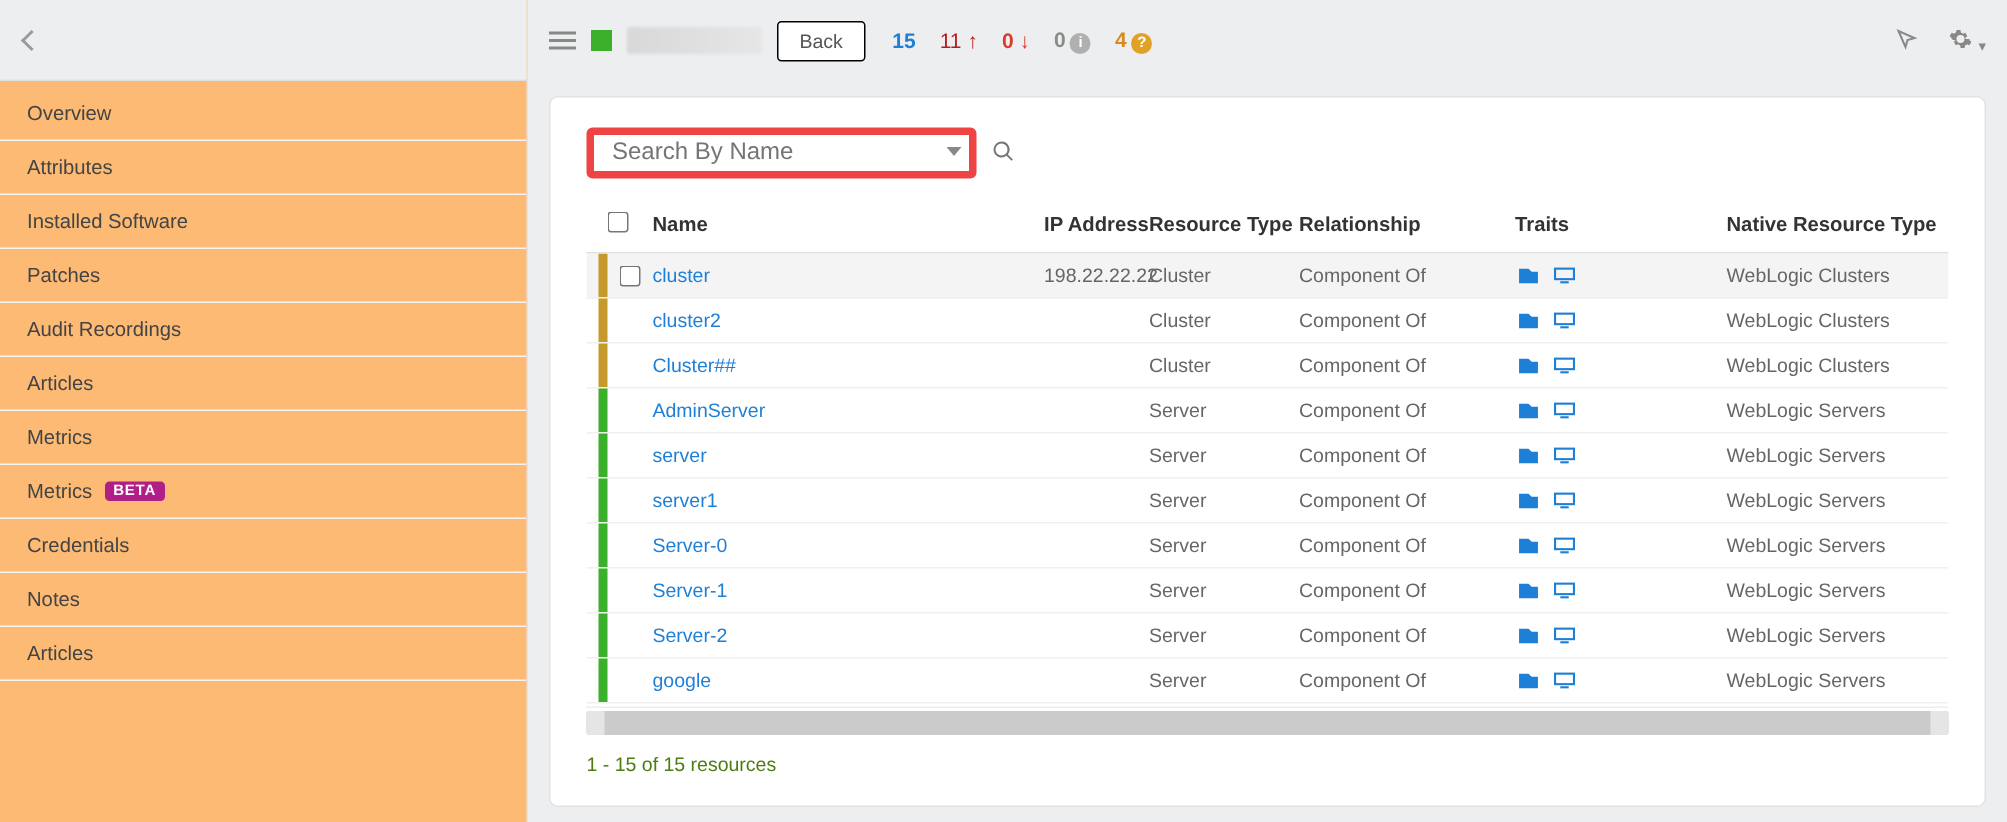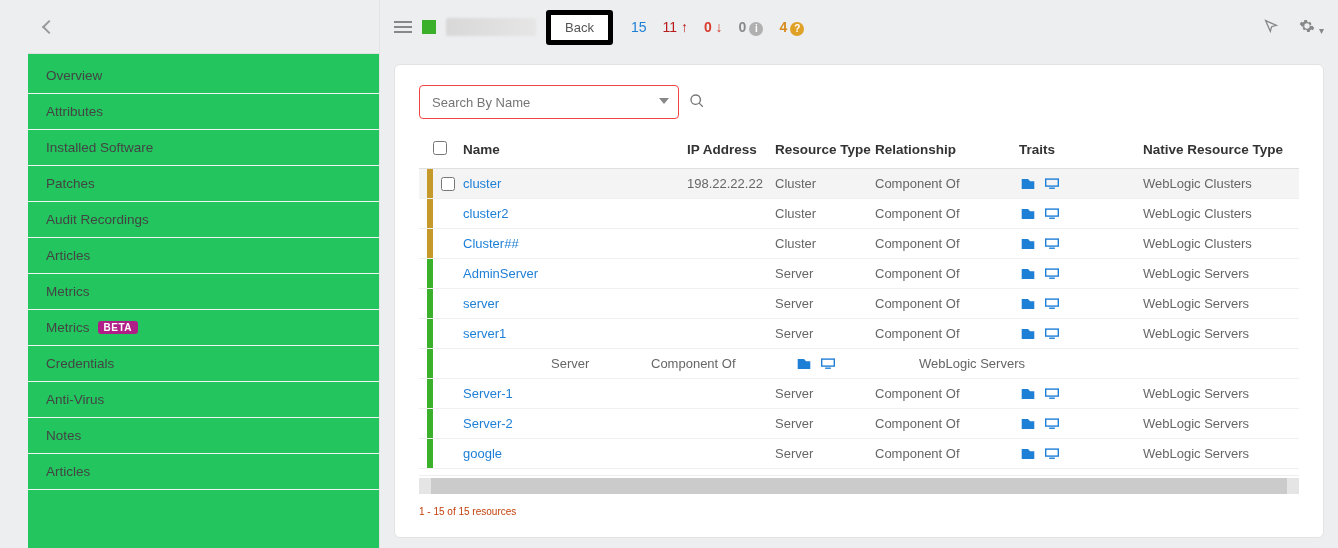--- a/index.html
+++ b/index.html
@@ -8,25 +8,24 @@
   font-size: 13px;
   color: #555;
   background: #eceeef;
   width: 1338px;
   height: 548px;
   overflow: hidden;
 }
 .layout { display: flex; height: 100%; }
 .sidebar {
   width: 352px;
-  background: #22c55e;
+  background: #fdba74;
   border-right: 1px solid #e3e3e3;
   display: flex;
   flex-direction: column;
-  margin-left: 28px;
 }
 .sidebar-head {
   height: 54px;
   background: #eceeef;
   display: flex;
   align-items: center;
   padding: 0 16px;
   border-bottom: 1px solid #e0e0e0;
 }
 .chevron-left {
@@ -70,29 +69,29 @@
 .hamburger div { height: 2px; background: #888; margin: 3px 0; }
 .status-square { width: 14px; height: 14px; background: #3bb12b; }
 .title-blur {
   width: 90px; height: 18px;
   background: linear-gradient(90deg,#d8d8d8,#e6e6e6);
   filter: blur(1px);
   border-radius:2px;
 }
 .btn-back {
   background: #fff;
-  border: 5px solid #000000;
+  border: 1px solid #000000;
   padding: 5px 14px;
   border-radius: 3px;
   font-size: 13px;
   color: #555;
   cursor: pointer;
 }
 .stats { display: flex; gap: 16px; margin-left: 8px; font-size: 14px; align-items:center; }
-.stat-total { color: #1e7fd6; font-weight:400;text-align:center; }
+.stat-total { color: #1e7fd6; font-weight:700;text-align:center; }
 .stat-up { color: #b91c1c; font-weight:400; }
 .stat-down { color: #d93b2d; font-weight:600; }
 .stat-unk { color: #8a8a8a; font-weight:600; }
 .stat-warn { color: #d78b1e; font-weight:600; }
 .arrow-up::after { content: " \2191"; }
 .arrow-down::after { content: " \2193"; }
 .info-glyph {
   display:inline-block; width:14px; height:14px; border-radius:50%;
   background:#b0b0b0; color:#fff; font-size:10px; line-height:14px;
   text-align:center; font-weight:bold; margin-left:3px;
@@ -112,50 +111,50 @@
   border-radius: 6px;
   flex: 1;
   display: flex;
   flex-direction: column;
   padding: 20px 24px;
   min-height: 0;
 }
 .search-row { display:flex; align-items:center; gap:10px; margin-bottom:14px; }
 .search-box {
   width: 260px; height: 34px;
-  border: 1px solid #ef4444;
+  border: 5px solid #ef4444;
   border-radius: 4px;
   padding: 0 30px 0 12px;
-  font-size: 13px;
+  font-size: 16px;
   color: #000000;
   background:#fff;
   position:relative;
 }
 .search-wrap { position:relative; width:260px; }
 .search-chevron {
   position:absolute; right:10px; top:13px;
   width:0;height:0;border-left:5px solid transparent;
   border-right:5px solid transparent;border-top:6px solid #888;
   pointer-events:none;
 }
 .search-icon { cursor:pointer; }
 .search-icon svg { width:16px; height:16px; fill:#777; }
 .table-head {
   display:flex; align-items:center;
   border-bottom:1px solid #e0e0e0;
   padding: 8px 0 10px 14px;
   font-weight:700; color:#333; font-size:13.5px;
 }
 .col-chk { width:30px; }
-.col-name { width:224px; }
-.col-ip { width:88px; }
+.col-name { width:261px; }
+.col-ip { width:70px; }
 .col-type { width:100px; }
 .col-rel { width:96px; }
 .col-traits { width:124px;margin-left:48px; }
-.col-native { flex:1; }
+.col-native { flex:1;margin-left:17px; }
 .table-body {
   overflow-y:auto;
   overflow-x:auto;
   flex:1;
   position:relative;
   border-bottom:1px solid #eee;
   min-height:0;
 }
 .row {
   display:flex; align-items:center;
@@ -168,21 +167,21 @@
 }
 .row-edge { width:6px; height:100%; flex:none; }
 .edge-amber { background:#c69a2a; }
 .edge-green { background:#3bb12b; }
 .row .col-chk { width:30px; display:flex; justify-content:center; }
 .row .link { color:#1e7fd6; cursor:pointer; }
 .row.selected { background:#f4f4f4; }
 .trait-icons { display:flex; gap:6px; }
 .trait-icons svg { width:18px; height:14px; fill:#1e7fd6; }
 .chk { width:14px; height:14px; cursor:pointer; }
-.footer-text { margin-top:12px; font-size:10px; color:#c2410c; }
+.footer-text { margin-top:12px; font-size:13px; color:#4d7c0f; }
 .hscroll { height:16px; background:#cbcbcb; border-radius:2px; margin-top:2px; position:relative;}
 .hscroll::before { content:"";position:absolute;left:0;top:0;width:12px;height:100%;background:#e5e5e5;border-radius:2px 0 0 2px;}
 .hscroll::after { content:"";position:absolute;right:0;top:0;width:12px;height:100%;background:#e5e5e5;border-radius:0 2px 2px 0;}
 
 .table-body::-webkit-scrollbar { width:10px; height:14px; }
 .table-body::-webkit-scrollbar-thumb { background:#c9c9c9; border-radius:3px; }
 .table-body::-webkit-scrollbar-track { background:#eee; }
 </style>
 </head>
 <body>
@@ -214,23 +213,20 @@
         </div>
         <div class="sidebar-item">
           <span>Metrics</span>
         </div>
         <div class="sidebar-item">
           <span>Metrics</span>
           <span class="badge-beta">BETA</span>
         </div>
         <div class="sidebar-item">
           <span>Credentials</span>
-        </div>
-        <div class="sidebar-item">
-          <span>Anti-Virus</span>
         </div>
         <div class="sidebar-item">
           <span>Notes</span>
         </div>
         <div class="sidebar-item">
           <span>Articles</span>
         </div>
       </div>
   </aside>
 
@@ -407,20 +403,21 @@
                   <rect x="3" y="3" width="18" height="10" fill="none" stroke="#1e7fd6" stroke-width="2"></rect>
                   <rect x="8" y="15" width="8" height="2"></rect>
                 </svg>
               </span>
             </div>
             <div class="col-native">WebLogic Servers</div>
           </div>
           <div class="row">
             <div class="row-edge edge-green"></div>
             <div class="col-chk"></div>
+            <div class="col-name"><span class="link">Server-0</span></div>
             <div class="col-ip"></div>
             <div class="col-type">Server</div>
             <div class="col-rel">Component Of</div>
             <div class="col-traits">
               <span class="trait-icons">
                 <svg viewBox="0 0 24 20">
                   <path d="M3 3l9 0 3 3 6 0 0 11-18 0z"></path>
                 </svg>
                 <svg viewBox="0 0 24 20">
                   <rect x="3" y="3" width="18" height="10" fill="none" stroke="#1e7fd6" stroke-width="2"></rect>

